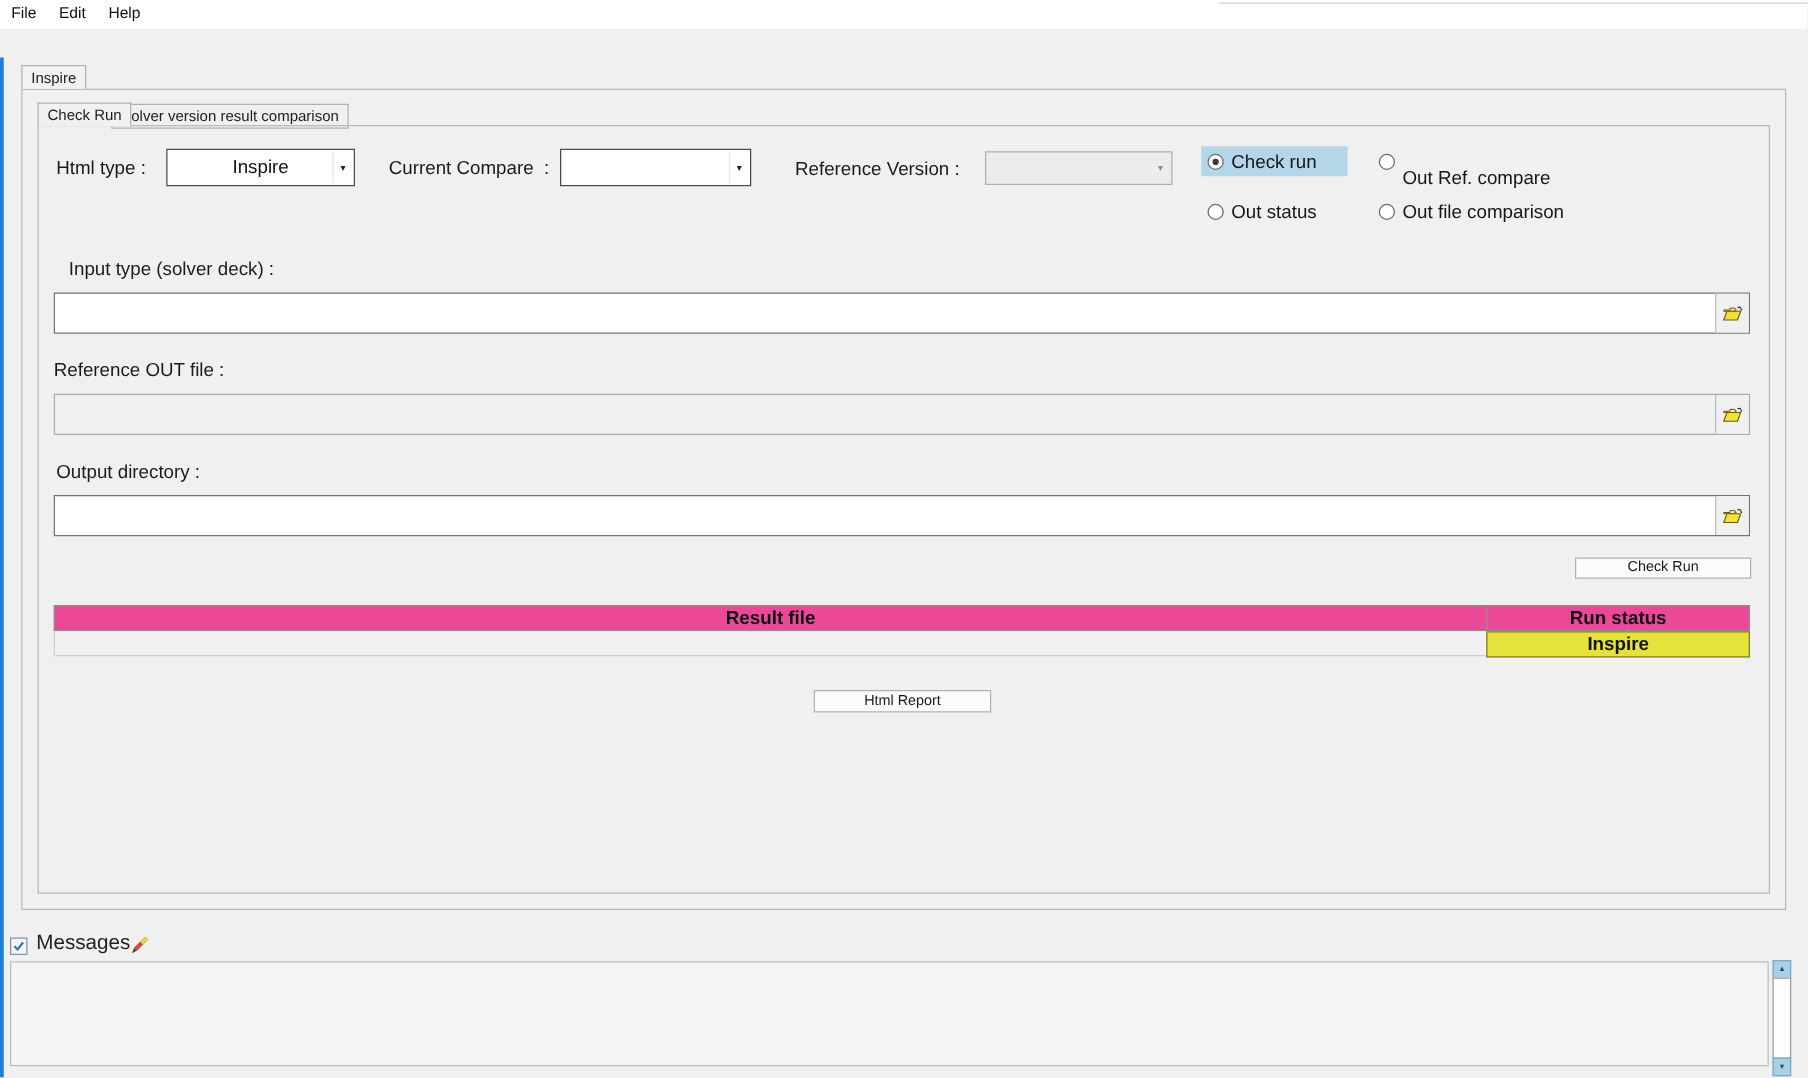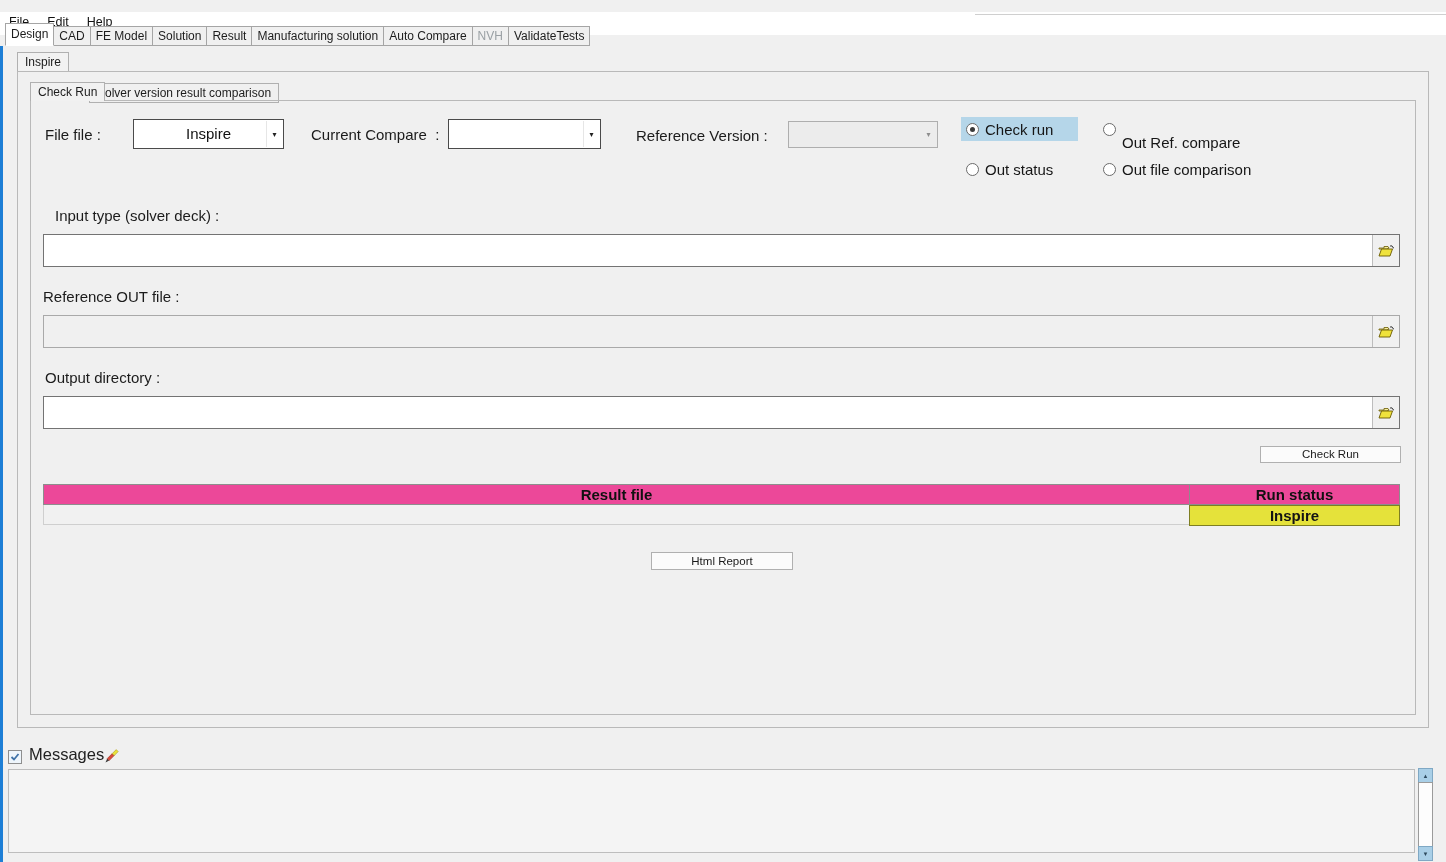--- a/index.html
+++ b/index.html
@@ -1,20 +1,20 @@
 <!DOCTYPE html>
 <html><head>
 <meta charset="utf-8">
 <style>
   html,body{margin:0;padding:0;}
   body{font-family:"Liberation Sans","DejaVu Sans",sans-serif;background:#f0f0f0;}
   #app{position:relative;width:1446px;height:862px;background:#f0f0f0;overflow:hidden;color:#1c1c1c;}
 
   
-  .menubar{position:absolute;left:0;top:0;width:1446px;height:23px;background:#ffffff;margin-top:12px;}
+  .menubar{position:absolute;left:0;top:0;width:1446px;height:23px;background:#ffffff;}
   .menu-item{display:inline-block;padding:3px 9px 0 9px;font-size:12.5px;color:#111;cursor:default;}
   .tr-line{position:absolute;left:975px;top:2px;width:471px;height:1px;background:#cfcfcf;}
 
   
   .maintabs{position:absolute;left:5px;top:25px;height:21px;display:flex;align-items:flex-end;}
   .mtab{font-size:12px;padding:2px 5px 2px 5px;border:1px solid #a5a5a5;background:#f0f0f0;margin-right:-1px;height:14px;line-height:14px;cursor:pointer;}
   .mtab.active{background:#ffffff;border-bottom:1px solid #ffffff;height:17px;line-height:16px;position:relative;z-index:2;}
   .mtab.disabled{color:#9aa0a4;}
 
   
@@ -67,42 +67,31 @@
 </head>
 <body>
 
 <div id="app">
 
   <div class="menubar">
     <span class="menu-item">File</span><span class="menu-item">Edit</span><span class="menu-item">Help</span>
     <div class="tr-line"></div>
   </div>
 
-  <div class="maintabs">
-    <div class="mtab active">Design</div>
-    <div class="mtab">CAD</div>
-    <div class="mtab">FE Model</div>
-    <div class="mtab">Solution</div>
-    <div class="mtab">Result</div>
-    <div class="mtab">Manufacturing solution</div>
-    <div class="mtab">Auto Compare</div>
-    <div class="mtab disabled">NVH</div>
-    <div class="mtab">ValidateTests</div>
-  </div>
 
   <div class="accent-edge"></div>
 
   <div class="tab-like active" style="left:17px;top:52px;">Inspire</div>
   <div class="panel" style="left:17px;top:71px;width:1410px;height:655px;"></div>
 
   <div class="tab-like active" style="left:30px;top:82px;background:#f1f1f1;">Check Run</div>
   <div class="tab-like" style="left:89px;top:83px;">Solver version result comparison</div>
   <div class="panel" style="left:30px;top:100px;width:1384px;height:613px;"></div>
 
-  <div class="lbl" style="left:45px;top:126px;">File file :</div>
+  <div class="lbl" style="left:45px;top:126px;">Html type :</div>
   <div class="combo" style="left:133px;top:119px;width:149px;height:28px;">
     <span class="val">Inspire</span>
     <span class="arrow">▾</span>
   </div>
 
   <div class="lbl" style="left:311px;top:126px;">Current Compare  :</div>
   <div class="combo" style="left:448px;top:119px;width:151px;height:28px;">
     <span class="val"></span>
     <span class="arrow">▾</span>
   </div>

